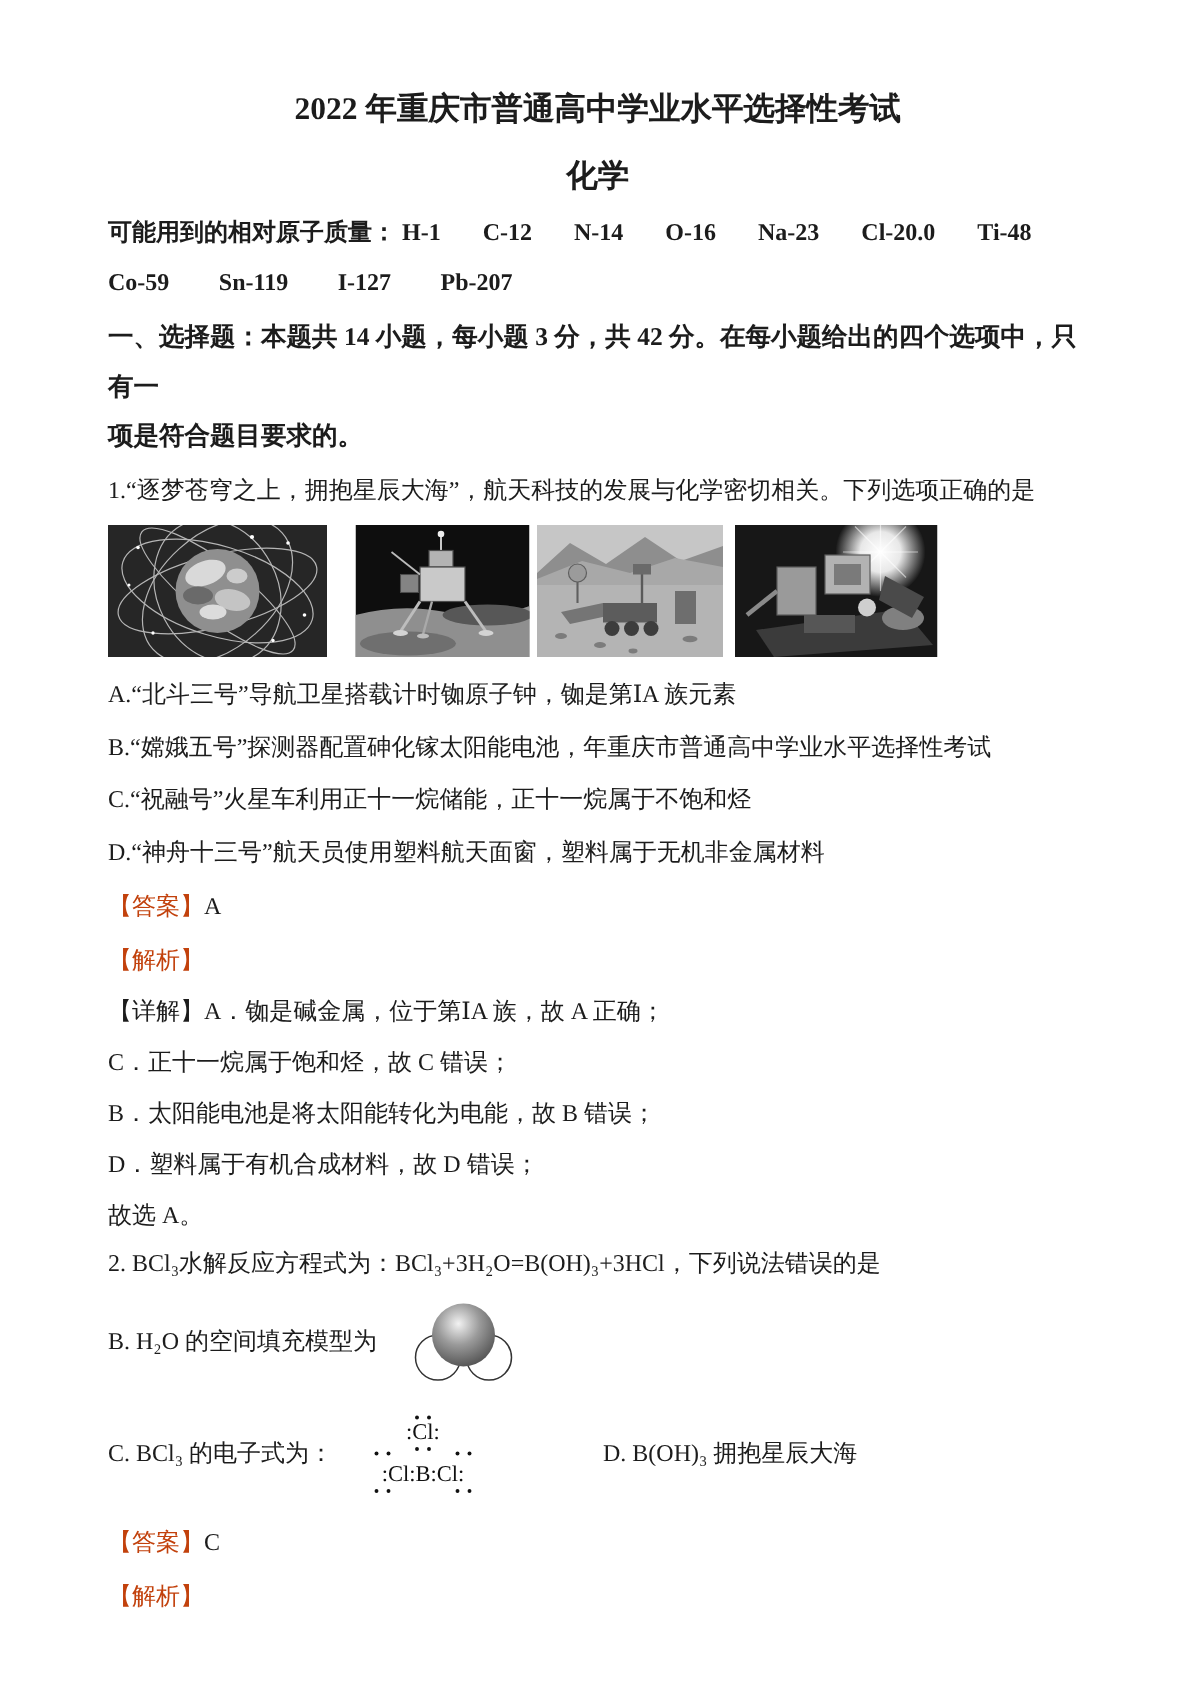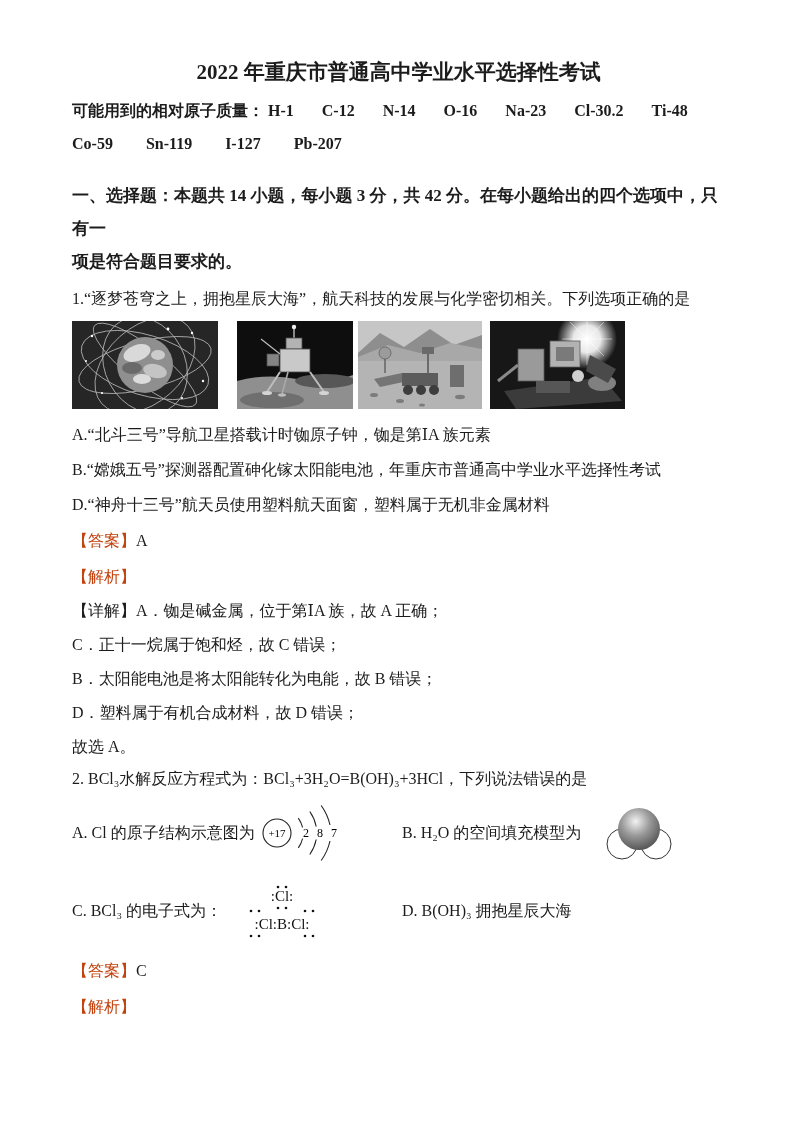--- a/index.html
+++ b/index.html
@@ -8,21 +8,21 @@
     font-family:"Liberation Serif","DejaVu Serif",serif;color:#1c1c1c;
   }
   .page{box-sizing:border-box;width:793px;height:1122px;padding:58px 68px 0 72px;}
   .doc-title{font-size:21px;font-weight:bold;text-align:center;line-height:28px;margin:0;}
   .doc-subject{font-size:21px;font-weight:bold;text-align:center;line-height:28px;margin:17px 0 0 0;}
   .masses{font-weight:bold;font-size:16px;line-height:20px;margin:15px 0 0 0;}
   .masses .mass-item{display:inline-block;margin-right:28px;}
   .masses .mass-label{margin-right:4px;}
   .masses.second{margin-top:13px;}
   .masses.second .mass-item{margin-right:33px;}
-  .section-head{font-weight:bold;font-size:17px;line-height:33px;margin:25px 0 0 0;}
+  .section-head{font-weight:bold;font-size:17px;line-height:33px;margin:9px 0 0 0;}
   .line{font-size:16px;line-height:19px;margin:15px 0 0 0;}
   .stem{margin-top:11px;}
   .opt{margin-top:16px;}
   .marker{color:#c2410c;}
   .images-row{display:flex;align-items:flex-start;margin:13px 0 0 0;}
   .images-row svg{display:block;}
   .img1{margin-right:19px;} .img2{margin-right:5px;} .img3{margin-right:8px;}
   .q2row{display:flex;align-items:center;margin:10px 0 0 0;min-height:64px;}
   .q2row .q2left{width:330px;display:flex;align-items:center;}
   .q2row .q2right{display:flex;align-items:center;gap:18px;}
@@ -33,22 +33,23 @@
   .ansline{margin-top:17px;}
   .detail{margin-top:15px;}
   .q2stem{margin-top:13px;}
 </style>
 </head>
 <body>
 
 <div class="page">
 
   <p class="doc-title">2022 年重庆市普通高中学业水平选择性考试</p>
-
-  <p class="masses"><span class="mass-label">可能用到的相对原子质量：</span><span class="mass-item">H-1</span><span class="mass-item">C-12</span><span class="mass-item">N-14</span><span class="mass-item">O-16</span><span class="mass-item">Na-23</span><span class="mass-item">Cl-30.2</span><span class="mass-item">Ti-48</span></p>
+  <p class="doc-subject">化学</p>
+
+  <p class="masses"><span class="mass-label">可能用到的相对原子质量：</span><span class="mass-item">H-1</span><span class="mass-item">C-12</span><span class="mass-item">N-14</span><span class="mass-item">O-16</span><span class="mass-item">Na-23</span><span class="mass-item">Cl-20.0</span><span class="mass-item">Ti-48</span></p>
   <p class="masses second"><span class="mass-item">Co-59</span><span class="mass-item">Sn-119</span><span class="mass-item">I-127</span><span class="mass-item">Pb-207</span></p>
 
   <p class="section-head"><span>一、选择题：本题共 14 小题，每小题 3 分，共 42 分。在每小题给出的四个选项中，只有一</span><br><span>项是符合题目要求的。</span></p>
 
   <p class="line stem">1.“逐梦苍穹之上，拥抱星辰大海”，航天科技的发展与化学密切相关。下列选项正确的是</p>
 
   <div class="images-row">
 
     <svg class="img1" width="146" height="88" viewBox="0 0 146 88">
       <rect width="146" height="88" fill="#262626"></rect>
@@ -139,53 +140,35 @@
       <line x1="28" y1="44" x2="8" y2="60" stroke="#8a8a8a" stroke-width="3"></line>
       <circle cx="88" cy="55" r="6" fill="#cfcfcf"></circle>
       <ellipse cx="112" cy="62" rx="14" ry="8" fill="#808080"></ellipse>
       <rect x="46" y="60" width="34" height="12" fill="#565656"></rect>
       <polygon points="100,34 126,48 118,62 96,50" fill="#4a4a4a"></polygon>
     </svg>
   </div>
 
   <p class="line opt">A.“北斗三号”导航卫星搭载计时铷原子钟，铷是第ⅠA 族元素</p>
   <p class="line opt">B.“嫦娥五号”探测器配置砷化镓太阳能电池，年重庆市普通高中学业水平选择性考试</p>
+  <p class="line opt">C.“祝融号”火星车利用正十一烷储能，正十一烷属于不饱和烃</p>
   <p class="line opt">D.“神舟十三号”航天员使用塑料航天面窗，塑料属于无机非金属材料</p>
 
   <p class="line ansline"><span class="marker">【答案】</span><span>A</span></p>
   <p class="line ansline"><span class="marker">【解析】</span></p>
 
   <p class="line detail">【详解】A．铷是碱金属，位于第ⅠA 族，故 A 正确；</p>
   <p class="line detail">C．正十一烷属于饱和烃，故 C 错误；</p>
   <p class="line detail">B．太阳能电池是将太阳能转化为电能，故 B 错误；</p>
   <p class="line detail">D．塑料属于有机合成材料，故 D 错误；</p>
   <p class="line detail">故选 A。</p>
 
   <p class="line q2stem">2. BCl₃水解反应方程式为：BCl₃+3H₂O=B(OH)₃+3HCl，下列说法错误的是</p>
 
   <div class="q2row">
-    <div class="q2left">
-      <span class="optxt">A. Cl 的原子结构示意图为</span>
-
-      <svg class="chem-svg" width="104" height="70" viewBox="0 0 104 70">
-        <circle cx="18" cy="35" r="14" fill="none" stroke="#222222" stroke-width="1.1"></circle>
-        <text x="18" y="39" font-size="11" text-anchor="middle" font-family="Liberation Serif, serif">+17</text>
-        <g fill="none" stroke="#222222" stroke-width="1.1">
-          <path d="M 39.3 20.1 A 26 26 0 0 1 43.6 29.5"></path>
-          <path d="M 43.6 40.5 A 26 26 0 0 1 39.3 49.9"></path>
-          <path d="M 50.8 13.5 A 40 40 0 0 1 57.2 28.5"></path>
-          <path d="M 57.2 41.5 A 40 40 0 0 1 50.8 56.5"></path>
-          <path d="M 62.2 7.5 A 54 54 0 0 1 71 27"></path>
-          <path d="M 71 43 A 54 54 0 0 1 62.2 62.5"></path>
-        </g>
-        <text x="47" y="39" font-size="12" text-anchor="middle" font-family="Liberation Serif, serif">2</text>
-        <text x="61" y="39" font-size="12" text-anchor="middle" font-family="Liberation Serif, serif">8</text>
-        <text x="75" y="39" font-size="12" text-anchor="middle" font-family="Liberation Serif, serif">7</text>
-      </svg>
-    </div>
     <div class="q2right">
       <span class="optxt">B. H₂O 的空间填充模型为</span>
 
       <svg class="chem-svg" width="72" height="58" viewBox="0 0 72 58">
         <defs>
           <radialGradient id="oatom" cx="42%" cy="32%" r="75%">
             <stop offset="0%" stop-color="#f2f2f2"></stop>
             <stop offset="45%" stop-color="#9a9a9a"></stop>
             <stop offset="100%" stop-color="#4a4a4a"></stop>
           </radialGradient>

